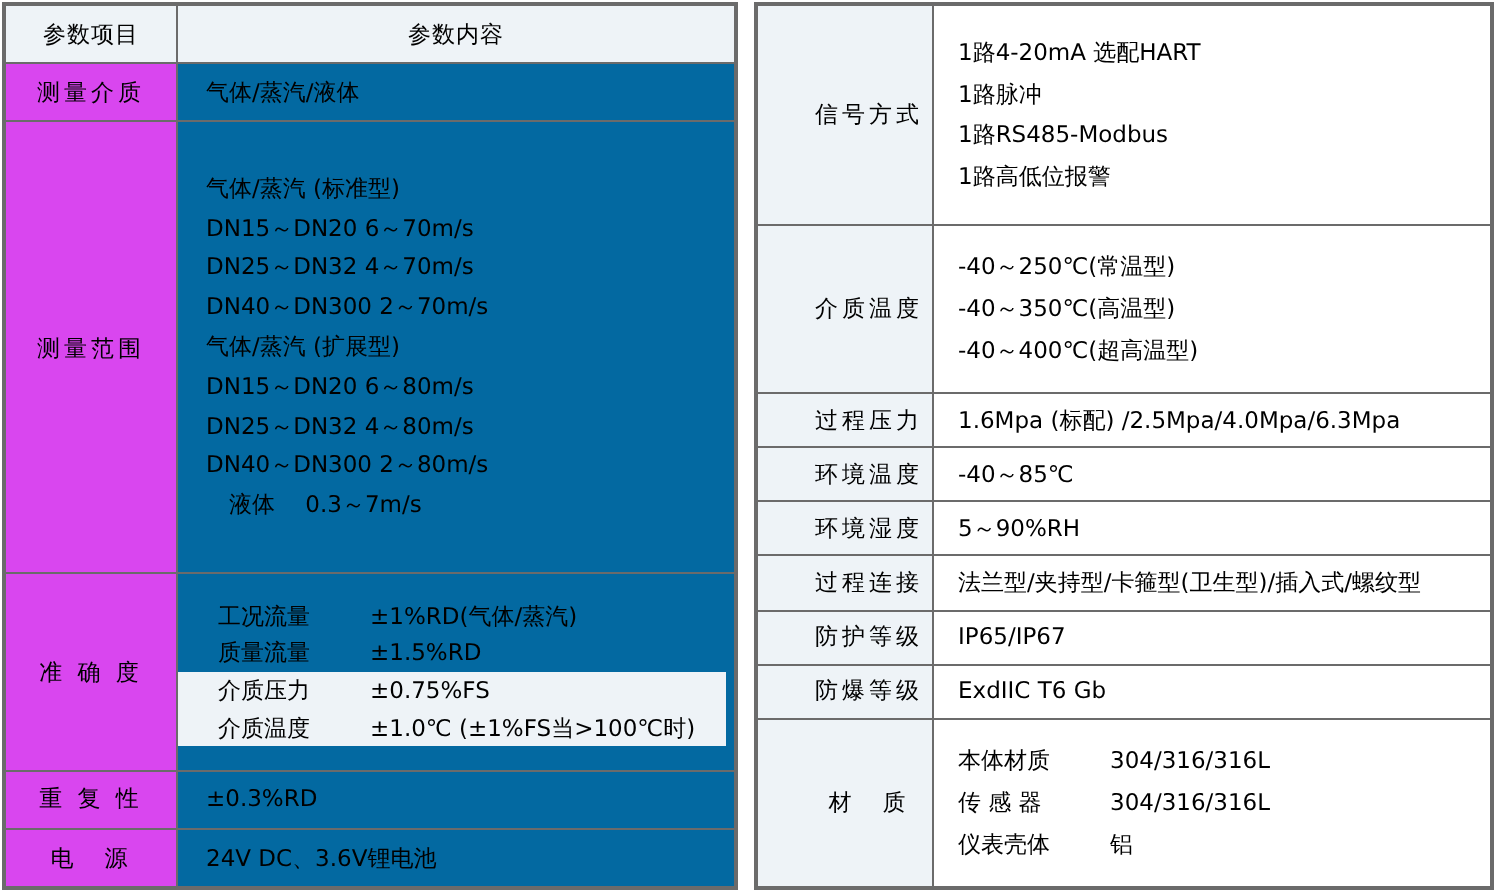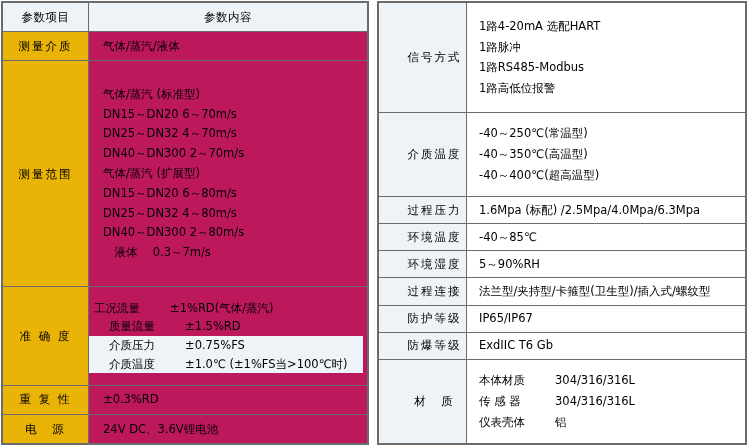--- a/index.html
+++ b/index.html
@@ -53,28 +53,28 @@
     line-height: 1.45;
   }
   .hdr {
     background: #eef3f7;
     text-align: center;
     font-size: 11.5px;
     letter-spacing: 0.5px;
     padding: 3px 2px;
   }
   .lbl {
-    background: #eab308;
+    background: #d946ef;
     text-align: center;
     font-size: 11.5px;
     letter-spacing: 2px;
     padding: 3px 2px;
   }
   .val {
-    background: #be185d;
+    background: #0369a1;
     padding-left: 14px;
     font-size: 11.5px;
   }
   .multiline div {
     padding: 1px 0;
   }
   .pad-l20 { padding-left: 20px; }
   .pad-l28 { padding-left: 28px; }
   .tight { line-height: 1.55; }
   .kvrow {
@@ -127,21 +127,21 @@
             <div class="pad-l20">气体/蒸汽 (扩展型)</div>
             <div class="pad-l20">DN15～DN20    6～80m/s</div>
             <div class="pad-l20">DN25～DN32    4～80m/s</div>
             <div class="pad-l20">DN40～DN300  2～80m/s</div>
             <div class="pad-l20">　液体　    0.3～7m/s</div>
           </td>
         </tr>
         <tr>
           <td class="lbl">准 确 度</td>
           <td class="val multiline" style="padding-left:0">
-            <div class="kvrow" style="padding-left:5px">
+            <div class="kvrow" style="padding-left:20px">
               <span class="k">工况流量</span>
               <span class="v">±1%RD(气体/蒸汽)</span>
             </div>
             <div class="kvrow" style="padding-left:20px">
               <span class="k">质量流量</span>
               <span class="v">±1.5%RD</span>
             </div>
             <div class="kvrow" style="padding-left:20px;background:#eef3f7">
               <span class="k">介质压力</span>
               <span class="v">±0.75%FS</span>

